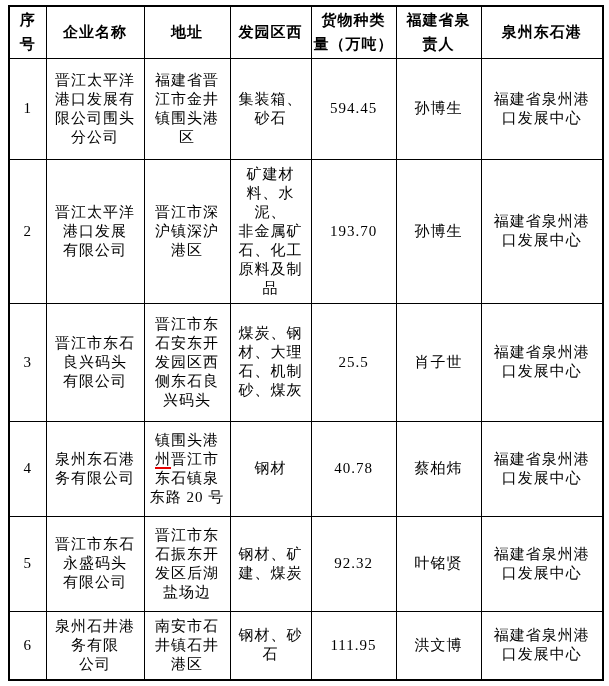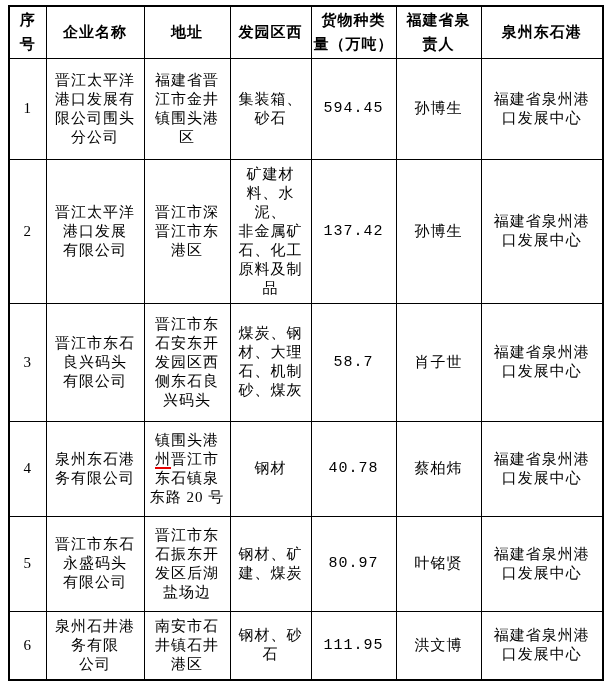--- a/index.html
+++ b/index.html
@@ -36,21 +36,21 @@
     letter-spacing: 1px;
     overflow: hidden;
   }
   table.port-table th {
     font-weight: bold;
     line-height: 24px;
   }
   td.num-cell {
     font-size: 16px;
     letter-spacing: 0;
-    font-family: Liberation Mono, monospace;
+    font-family: Liberation Serif, serif;
   }
   .marked-underline {
     border-bottom: 2px solid #e60000;
     padding-bottom: 0;
   }
   thead tr       { height: 52px; }
   tbody tr.r1    { height: 101px; }
   tbody tr.r2    { height: 144px; }
   tbody tr.r3    { height: 118px; }
   tbody tr.r4    { height: 95px; }
@@ -102,48 +102,48 @@
         <td>孙博生</td>
         <td>福建省泉州港
 口发展中心</td>
       </tr>
       <tr class="r2">
         <td>2</td>
         <td>晋江太平洋
 港口发展
 有限公司</td>
         <td>晋江市深
-晋江市东
+沪镇深沪
 港区</td>
         <td>矿建材
 料、水泥、
 非金属矿
 石、化工
 原料及制
 品</td>
-        <td class="num-cell">137.42</td>
+        <td class="num-cell">193.70</td>
         <td>孙博生</td>
         <td>福建省泉州港
 口发展中心</td>
       </tr>
       <tr class="r3">
         <td>3</td>
         <td>晋江市东石
 良兴码头
 有限公司</td>
         <td>晋江市东
 石安东开
 发园区西
 侧东石良
 兴码头</td>
         <td>煤炭、钢
 材、大理
 石、机制
 砂、煤灰</td>
-        <td class="num-cell">58.7</td>
+        <td class="num-cell">25.5</td>
         <td>肖子世</td>
         <td>福建省泉州港
 口发展中心</td>
       </tr>
       <tr class="r4">
         <td>4</td>
         <td>泉州东石港
 务有限公司</td>
         <td><span>镇围头港
 </span><span class="marked-underline">州</span><span>晋江市
@@ -159,21 +159,21 @@
         <td>5</td>
         <td>晋江市东石
 永盛码头
 有限公司</td>
         <td>晋江市东
 石振东开
 发区后湖
 盐场边</td>
         <td>钢材、矿
 建、煤炭</td>
-        <td class="num-cell">80.97</td>
+        <td class="num-cell">92.32</td>
         <td>叶铭贤</td>
         <td>福建省泉州港
 口发展中心</td>
       </tr>
       <tr class="r6">
         <td>6</td>
         <td>泉州石井港
 务有限
 公司</td>
         <td>南安市石

